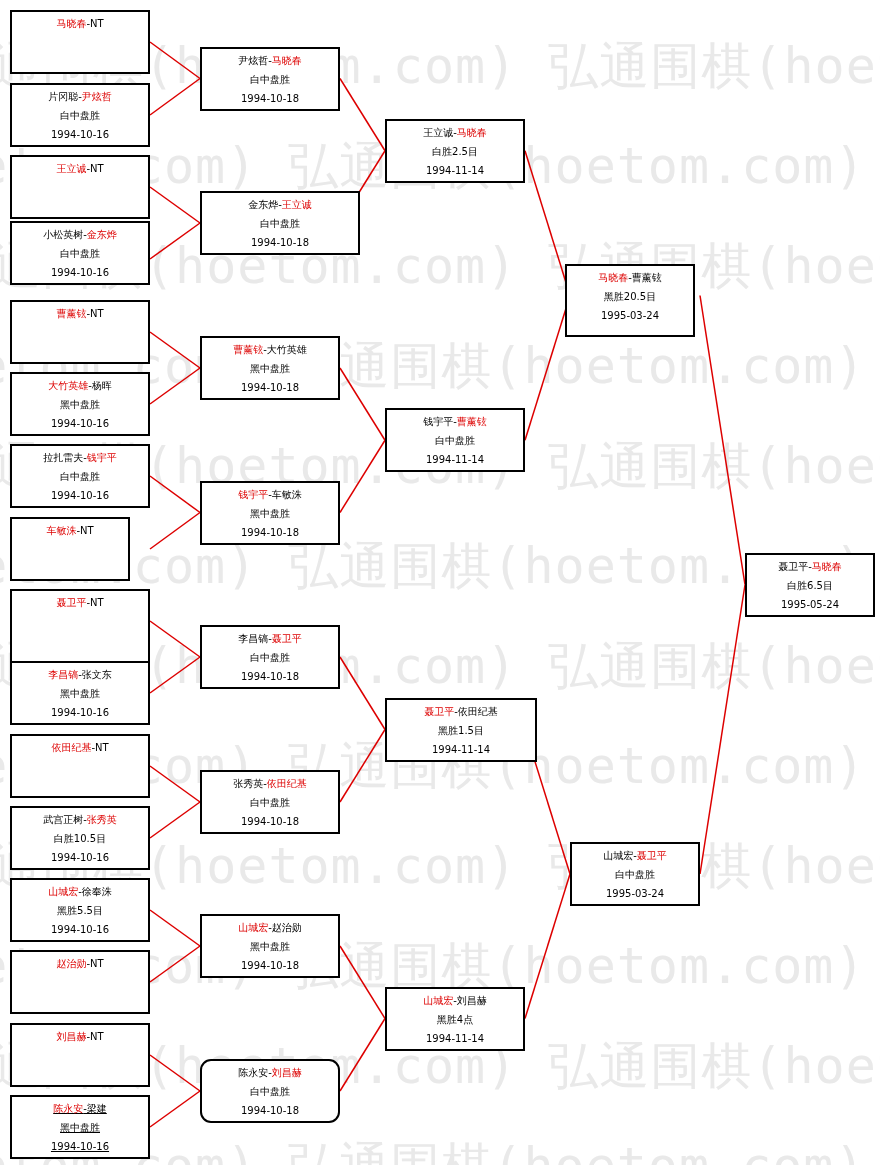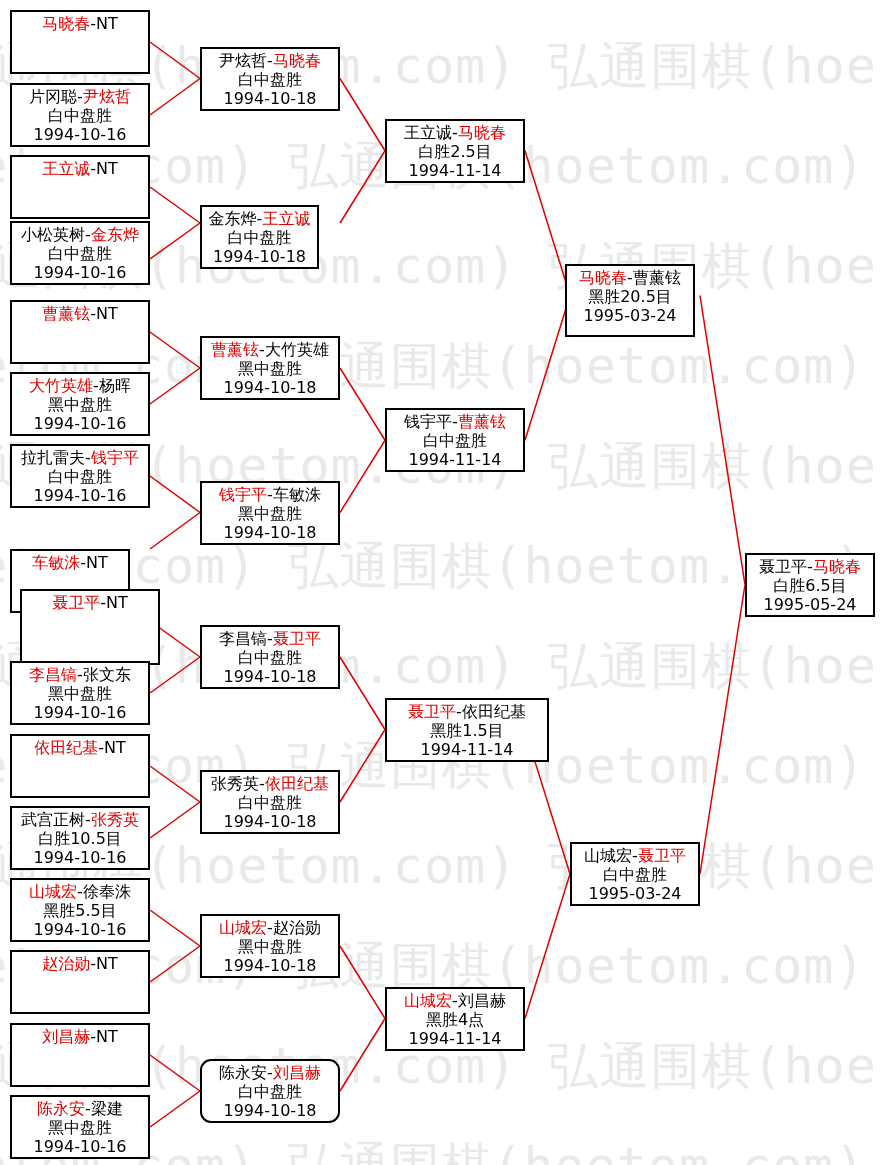--- a/index.html
+++ b/index.html
@@ -13,21 +13,21 @@
     position:absolute;white-space:nowrap;font-size:50px;line-height:56px;
     color:var(--wm,#e9e9e9);font-family:"DejaVu Sans Mono","DejaVu Sans",monospace;
     letter-spacing:1px;user-select:none;
   }
   
   #connectors{position:absolute;left:0;top:0;z-index:2;}
   
   #boxes{position:absolute;left:0;top:0;width:100%;height:100%;z-index:3;}
   .box{
     position:absolute;background:#ffffff;border:2px solid var(--border,#000);
-    box-sizing:border-box;text-align:center;font-size:16px;padding-top:2px;
+    box-sizing:border-box;text-align:center;font-size:10px;padding-top:2px;
   }
   .box .ln{height:19px;line-height:19px;overflow:hidden;white-space:nowrap;}
   .winner{color:var(--red,#dd0000);}
 </style>
 </head>
 <body>
 
 <div id="stage">
   <div id="watermarks">
       <div class="wm-row" style="top: 38px; left: -60px;">弘通围棋(hoetom.com) 弘通围棋(hoetom.com) 弘通围棋(hoetom.com) </div>
@@ -104,26 +104,26 @@
       <div class="box" style="left: 10px; top: 372px; width: 140px; height: 64px;">
         <div class="ln"><span></span><span class="winner">大竹英雄</span><span>-杨晖</span></div>
         <div class="ln">黑中盘胜</div>
         <div class="ln">1994-10-16</div>
       </div>
       <div class="box" style="left: 10px; top: 444px; width: 140px; height: 64px;">
         <div class="ln"><span>拉扎雷夫-</span><span class="winner">钱宇平</span><span></span></div>
         <div class="ln">白中盘胜</div>
         <div class="ln">1994-10-16</div>
       </div>
-      <div class="box" style="left: 10px; top: 517px; width: 120px; height: 64px; margin-top: 32px;">
+      <div class="box" style="left: 10px; top: 517px; width: 120px; height: 64px;">
         <div class="ln"><span></span><span class="winner">车敏洙</span><span>-NT</span></div>
         <div class="ln"></div>
         <div class="ln"></div>
       </div>
-      <div class="box" style="left: 20px; top: 589px; width: 140px; height: 76px;">
+      <div class="box" style="left: 10px; top: 589px; width: 140px; height: 76px;">
         <div class="ln"><span></span><span class="winner">聂卫平</span><span>-NT</span></div>
         <div class="ln"></div>
         <div class="ln"></div>
       </div>
       <div class="box" style="left: 10px; top: 661px; width: 140px; height: 64px;">
         <div class="ln"><span></span><span class="winner">李昌镐</span><span>-张文东</span></div>
         <div class="ln">黑中盘胜</div>
         <div class="ln">1994-10-16</div>
       </div>
       <div class="box" style="left: 10px; top: 734px; width: 140px; height: 64px;">
@@ -144,31 +144,31 @@
       <div class="box" style="left: 10px; top: 950px; width: 140px; height: 64px;">
         <div class="ln"><span></span><span class="winner">赵治勋</span><span>-NT</span></div>
         <div class="ln"></div>
         <div class="ln"></div>
       </div>
       <div class="box" style="left: 10px; top: 1023px; width: 140px; height: 64px;">
         <div class="ln"><span></span><span class="winner">刘昌赫</span><span>-NT</span></div>
         <div class="ln"></div>
         <div class="ln"></div>
       </div>
-      <div class="box" style="left: 10px; top: 1095px; width: 140px; height: 64px;">
+      <div class="box" style="left: 10px; top: 1095px; width: 140px; height: 64px; text-decoration: underline;">
         <div class="ln"><span></span><span class="winner">陈永安</span><span>-梁建</span></div>
         <div class="ln">黑中盘胜</div>
         <div class="ln">1994-10-16</div>
       </div>
       <div class="box" style="left: 200px; top: 46.5px; width: 140px; height: 64px;">
         <div class="ln"><span>尹炫哲-</span><span class="winner">马晓春</span><span></span></div>
         <div class="ln">白中盘胜</div>
         <div class="ln">1994-10-18</div>
       </div>
-      <div class="box" style="left: 200px; top: 191px; width: 119px; height: 64px; margin-top: 14px;">
+      <div class="box" style="left: 200px; top: 191px; width: 160px; height: 64px;">
         <div class="ln"><span>金东烨-</span><span class="winner">王立诚</span><span></span></div>
         <div class="ln">白中盘胜</div>
         <div class="ln">1994-10-18</div>
       </div>
       <div class="box" style="left: 200px; top: 336px; width: 140px; height: 64px;">
         <div class="ln"><span></span><span class="winner">曹薰铉</span><span>-大竹英雄</span></div>
         <div class="ln">黑中盘胜</div>
         <div class="ln">1994-10-18</div>
       </div>
       <div class="box" style="left: 200px; top: 480.5px; width: 140px; height: 64px;">
@@ -199,21 +199,21 @@
       <div class="box" style="left: 385px; top: 118.75px; width: 140px; height: 64px;">
         <div class="ln"><span>王立诚-</span><span class="winner">马晓春</span><span></span></div>
         <div class="ln">白胜2.5目</div>
         <div class="ln">1994-11-14</div>
       </div>
       <div class="box" style="left: 385px; top: 408.25px; width: 140px; height: 64px;">
         <div class="ln"><span>钱宇平-</span><span class="winner">曹薰铉</span><span></span></div>
         <div class="ln">白中盘胜</div>
         <div class="ln">1994-11-14</div>
       </div>
-      <div class="box" style="left: 385px; top: 697.5px; width: 164px; height: 64px;">
+      <div class="box" style="left: 385px; top: 697.5px; width: 152px; height: 64px;">
         <div class="ln"><span></span><span class="winner">聂卫平</span><span>-依田纪基</span></div>
         <div class="ln">黑胜1.5目</div>
         <div class="ln">1994-11-14</div>
       </div>
       <div class="box" style="left: 385px; top: 986.5px; width: 140px; height: 64px;">
         <div class="ln"><span></span><span class="winner">山城宏</span><span>-刘昌赫</span></div>
         <div class="ln">黑胜4点</div>
         <div class="ln">1994-11-14</div>
       </div>
       <div class="box" style="left: 565px; top: 263.5px; width: 130px; height: 73px;">

